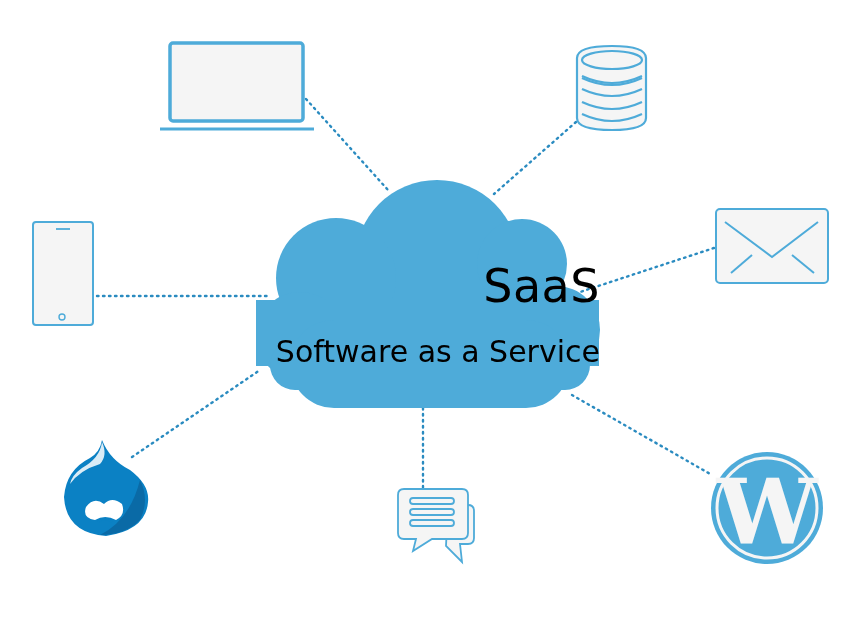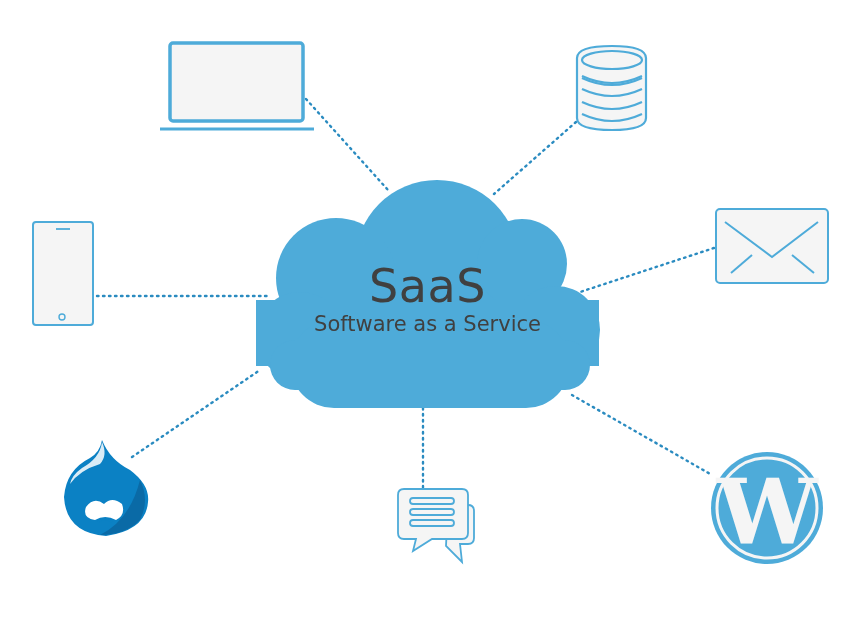--- a/index.html
+++ b/index.html
@@ -1,20 +1,20 @@
 <!DOCTYPE html>
 <html><head>
 <meta charset="utf-8">
 <style>
   html, body { margin:0; padding:0; background:#ffffff; }
   body { width:860px; height:626px; position:relative; overflow:hidden; font-family:"DejaVu Sans", sans-serif; }
   .layer { position:absolute; left:0; top:0; width:860px; height:626px; }
-  .cloud-text { position:absolute; left:255px; width:345px; text-align:center; color:#404040; }
+  .cloud-text { position:absolute; left:255px; width:345px; text-align:right; color:#000000; }
   .title { top:258px; font-size:46px; letter-spacing:0.5px; line-height:56px; }
-  .subtitle { top:308px; font-size:21px; line-height:32px; }
+  .subtitle { top:336px; font-size:30px; line-height:32px; }
 </style>
 </head>
 <body>
 
 <svg class="layer" viewBox="0 0 860 626" xmlns="http://www.w3.org/2000/svg">
 
   <g stroke="#2a8bc0" stroke-width="2.4" stroke-dasharray="1.5 4.5" stroke-linecap="round" fill="none">
     <line x1="306" y1="99" x2="388" y2="190"></line>
     <line x1="576" y1="122" x2="494" y2="194"></line>
     <line x1="97" y1="296" x2="268" y2="296"></line>

